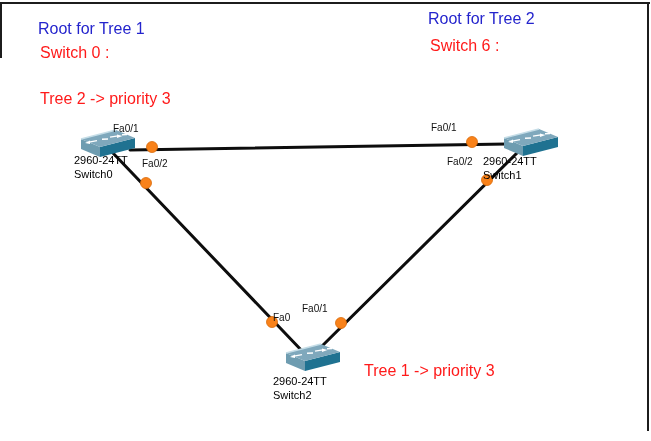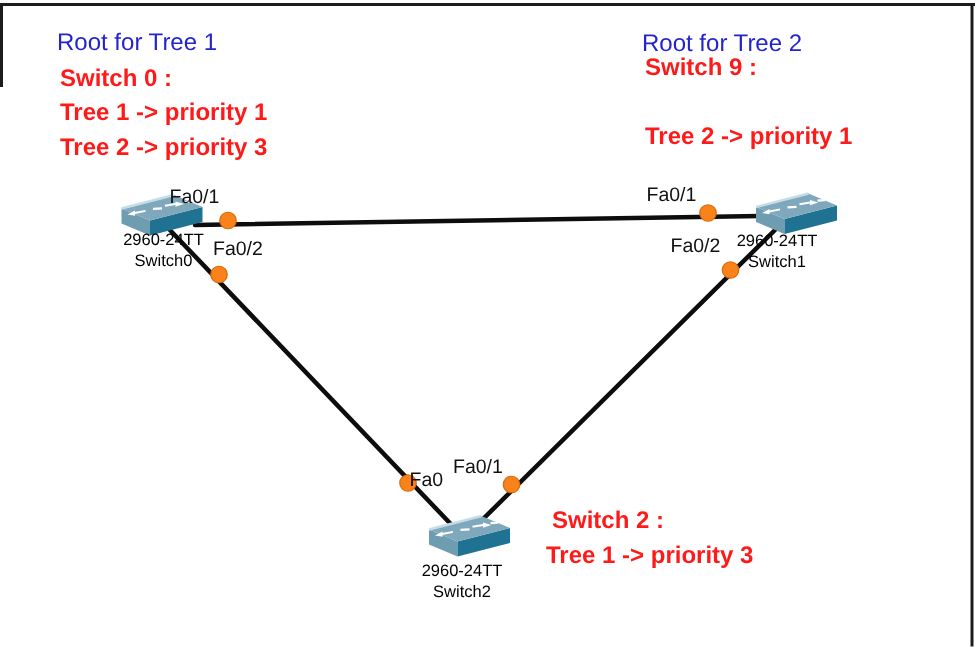--- a/index.html
+++ b/index.html
@@ -16,32 +16,32 @@
   .edge-left{left:0;top:2px;width:2px;height:56px;}
 
   
   #wires{position:absolute;left:0;top:0;width:651px;height:441px;}
   .cable{stroke:var(--cable,#0d0d0d);stroke-width:3;stroke-linecap:round;}
   .light{fill:var(--port-light,#f9821a);stroke:#d96a08;stroke-width:0.8;}
 
   
   .note{position:absolute;font-size:16px;line-height:18px;white-space:nowrap;}
   .note-title{color:var(--root-title,#2424cd);}
-  .note-red{color:var(--priority-note,#ff1a1a);font-weight:bold;}
+  .note-red{color:var(--priority-note,#ff1a1a);}
 
   
   .dev-icon{position:absolute;width:56px;height:30px;}
   .face-top{fill:var(--switch-top,#7fa8bc);}
   .face-left{fill:var(--switch-left,#6e9cb0);}
   .face-right{fill:var(--switch-right,#1f7291);}
 
   
-  .dev-label{position:absolute;width:70px;text-align:center;font-size:11px;
+  .dev-label{position:absolute;width:70px;font-size:11px;
              line-height:14px;color:#000;white-space:nowrap;}
-  .port-label{position:absolute;font-size:13px;color:#111;white-space:nowrap;}
+  .port-label{position:absolute;font-size:10px;color:#111;white-space:nowrap;}
 </style>
 </head>
 <body>
 
 <div id="canvas">
 
   <div class="edge edge-top"></div>
   <div class="edge edge-right"></div>
   <div class="edge edge-left"></div>
 
@@ -69,28 +69,25 @@
     <circle class="light" cx="152" cy="147" r="5.5"></circle>
     <circle class="light" cx="472" cy="142" r="5.5"></circle>
     <circle class="light" cx="146" cy="183" r="5.5"></circle>
     <circle class="light" cx="272" cy="322" r="5.5"></circle>
     <circle class="light" cx="487" cy="180" r="5.5"></circle>
     <circle class="light" cx="341" cy="323" r="5.5"></circle>
   </svg>
 
   <div class="note note-title" style="left:38px;top:20px">Root for Tree 1</div>
   <div class="note note-red" style="left:40px;top:44px">Switch 0 :</div>
-  <div class="note note-red" style="left:40px;top:67px">Tree 1 -&gt; priority 1</div>
   <div class="note note-red" style="left:40px;top:90px">Tree 2 -&gt; priority 3</div>
 
-  <div class="note note-title" style="left:428px;top:21px">Root for Tree 2</div>
-  <div class="note note-red" style="left:430px;top:37px">Switch 9 :</div>
-  <div class="note note-red" style="left:430px;top:83px">Tree 2 -&gt; priority 1</div>
+  <div class="note note-title" style="left:428px;top:10px">Root for Tree 2</div>
+  <div class="note note-red" style="left:430px;top:37px">Switch 6 :</div>
 
-  <div class="note note-red" style="left:368px;top:339px">Switch 2 :</div>
   <div class="note note-red" style="left:364px;top:362px">Tree 1 -&gt; priority 3</div>
 
   <svg class="dev-icon" style="left:80px;top:129px" viewBox="0 0 56 30">
       <use href="#sw-icon"></use>
     </svg>
   <div class="dev-label" style="left:74px;top:153px">
     <div>2960-24TT</div>
     <div>Switch0</div>
   </div>
   <div class="port-label" style="left:113px;top:123px">Fa0/1</div>

